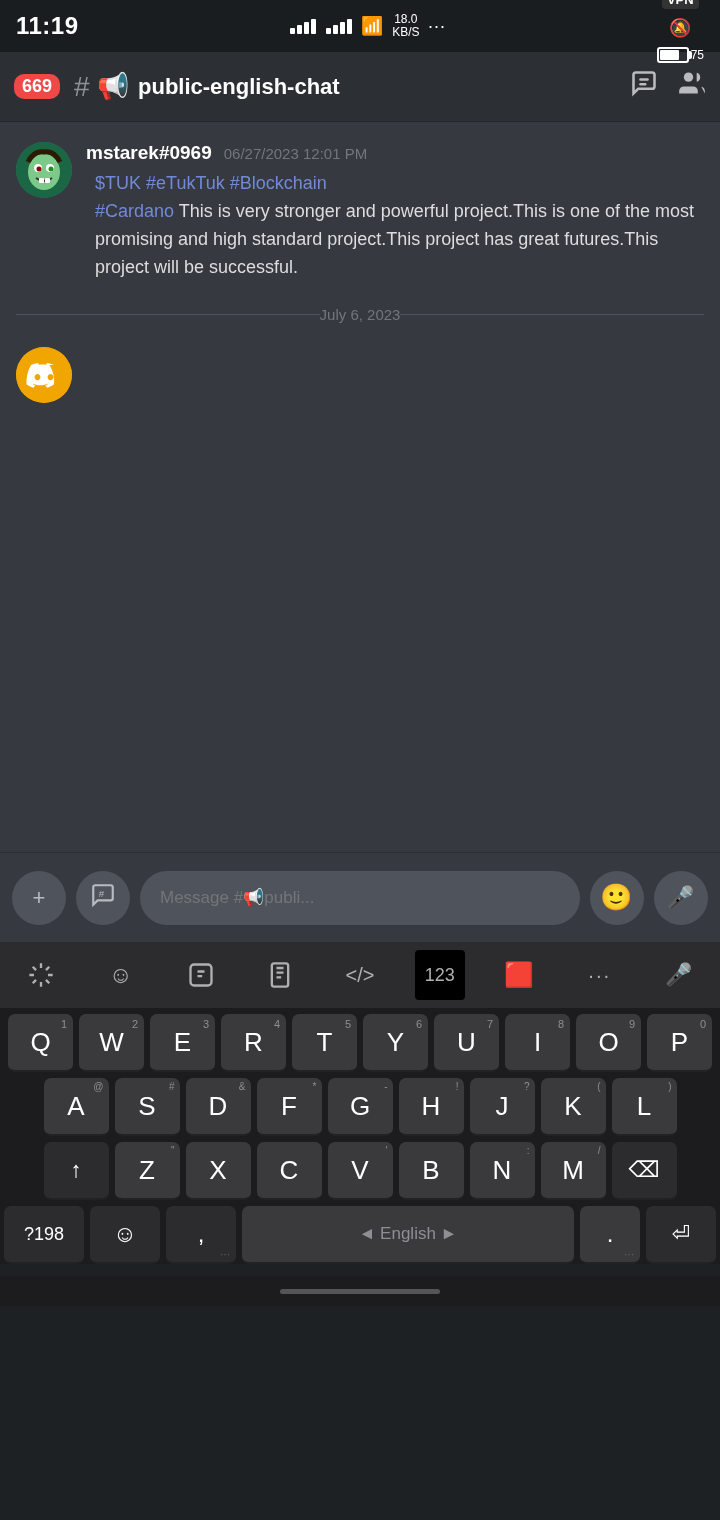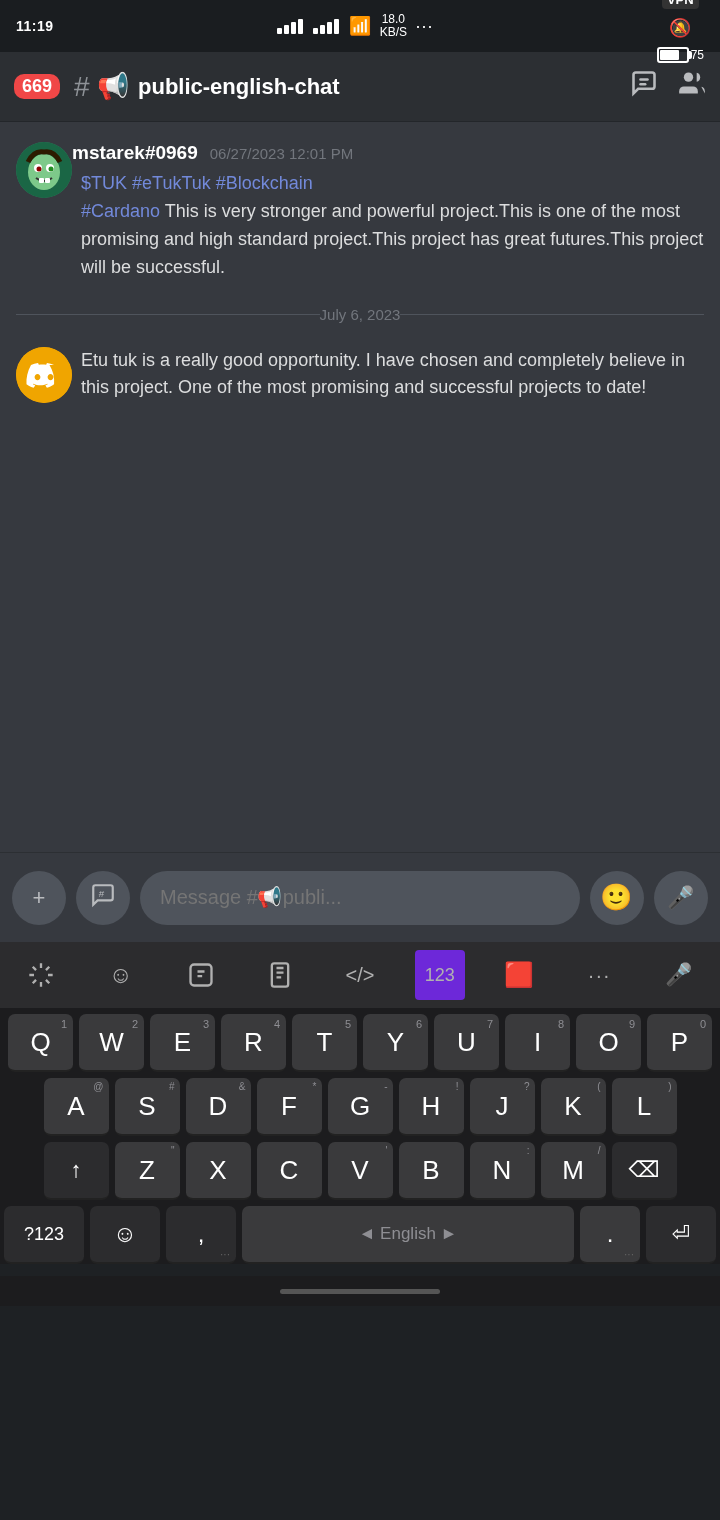--- a/index.html
+++ b/index.html
@@ -17,21 +17,21 @@
     
     .status-bar {
       background: #1a1d20;
       height: 52px;
       display: flex;
       align-items: center;
       justify-content: space-between;
       padding: 0 16px;
     }
     .status-left {
-      font-size: 14px;
+      font-size: 24px;
       font-weight: bold;
       color: #fff;
       letter-spacing: 0.5px;
     }
     .status-right {
       display: flex;
       align-items: center;
       gap: 8px;
       font-size: 16px;
       color: #fff;
@@ -129,20 +129,21 @@
       background: #36393f;
       padding: 20px 16px;
       flex: 1;
       height: 730px;
       overflow: hidden;
     }
 
     
     .message {
       display: flex;
+      gap: 14px;
       margin-bottom: 24px;
     }
     .avatar {
       width: 56px;
       height: 56px;
       border-radius: 50%;
       flex-shrink: 0;
       overflow: hidden;
       display: flex;
       align-items: center;
@@ -230,21 +231,21 @@
       font-size: 22px;
       color: #b9bbbe;
     }
     .message-input {
       flex: 1;
       background: #4f545c;
       border: none;
       border-radius: 28px;
       height: 54px;
       padding: 0 20px;
-      font-size: 20px;
+      font-size: 17px;
       color: #72767d;
       outline: none;
     }
     .input-right-btn {
       background: #4f545c;
       border: none;
       border-radius: 50%;
       width: 54px;
       height: 54px;
       display: flex;
@@ -503,21 +504,20 @@
 
   <div class="message">
     <div class="avatar avatar-discord">
 
       <svg width="56" height="56" viewBox="0 0 56 56">
         <circle cx="28" cy="28" r="28" fill="#f0a500"></circle>
         <path d="M38 18C35.8 17 33.4 16.4 31 16.1c-.3.5-.6 1.1-.8 1.6-2.5-.4-4.9-.4-7.4 0-.2-.5-.5-1.1-.8-1.6-2.4.3-4.8.9-7 1.9C11.5 24.5 10 30.9 10.5 37.2c2.5 1.8 4.9 2.9 7.2 3.6.6-.8 1.1-1.6 1.5-2.5-.8-.3-1.6-.7-2.4-1.1l.6-.5c4.5 2.1 9.4 2.1 13.8 0l.6.5c-.7.4-1.5.8-2.4 1.1.4.9.9 1.7 1.5 2.5 2.3-.7 4.7-1.8 7.2-3.6.6-7.2-1.1-13.5-4.6-19.2zM21.5 33.3c-1.6 0-2.9-1.4-2.9-3.2s1.3-3.2 2.9-3.2 2.9 1.4 2.9 3.2-1.3 3.2-2.9 3.2zm13 0c-1.6 0-2.9-1.4-2.9-3.2s1.3-3.2 2.9-3.2 2.9 1.4 2.9 3.2-1.3 3.2-2.9 3.2z" fill="white"></path>
       </svg>
     </div>
     <div class="message-content">
-      <div class="message-text">Etu tuk is a really good opportunity. I have chosen and completely believe in this project. One of the most promising and successful projects to date!</div>
     </div>
   </div>
 
 </div>
 
 <div class="input-bar">
   <button class="input-btn">
     <span class="input-btn-icon">+</span>
   </button>
   <button class="input-btn">
@@ -550,21 +550,21 @@
       <path d="M9 9h6M9 13h4"></path>
     </svg>
   </div>
   <div class="toolbar-icon">
     <svg width="28" height="28" viewBox="0 0 24 24" fill="none" stroke="#b0b0b0" stroke-width="2">
       <rect x="5" y="2" width="14" height="20" rx="2"></rect>
       <path d="M9 6h6M9 10h6M9 14h4"></path>
     </svg>
   </div>
   <div class="toolbar-icon" style="font-size:20px;color:#b0b0b0;">&lt;/&gt;</div>
-  <div class="toolbar-icon" style="font-size:18px;color:#b0b0b0;background:#6d28d9;border-radius:4px;padding:2px 5px;">123</div>
+  <div class="toolbar-icon" style="font-size:18px;color:#b0b0b0;background:#000000;border-radius:4px;padding:2px 5px;">123</div>
   <div class="toolbar-icon" style="font-size:24px;">🟥</div>
   <div class="toolbar-icon" style="font-size:20px;color:#b0b0b0;letter-spacing:1px;">···</div>
   <div class="toolbar-icon" style="font-size:22px;color:#b0b0b0;">🎤</div>
 </div>
 
 <div class="keyboard">
   <div class="keyboard-rows">
 
     <div class="key-row">
       <div class="key">
@@ -677,21 +677,21 @@
           <span class="key-top-num" style="top:3px;right:5px;font-size:10px;">/</span>
           <span class="key-label">M</span>
         </div>
       <div class="key key-backspace">
         <span style="font-size:22px;color:#fff;">⌫</span>
       </div>
     </div>
 
     <div class="key-row" style="margin-bottom:12px;">
       <div class="key key-num key-dark">
-        <span class="key-label" style="font-size:18px;">?123</span>
+        <span class="key-label" style="font-size:18px;">?198</span>
       </div>
       <div class="key key-emoji key-dark">
         <span style="font-size:24px;">☺</span>
       </div>
       <div class="key key-comma key-dark">
         <span class="key-label" style="font-size:24px;">,</span>
         <span style="position:absolute;bottom:2px;right:6px;font-size:10px;color:#666;">···</span>
       </div>
       <div class="key-space">
         <span class="key-space-label">◄ English ►</span>

